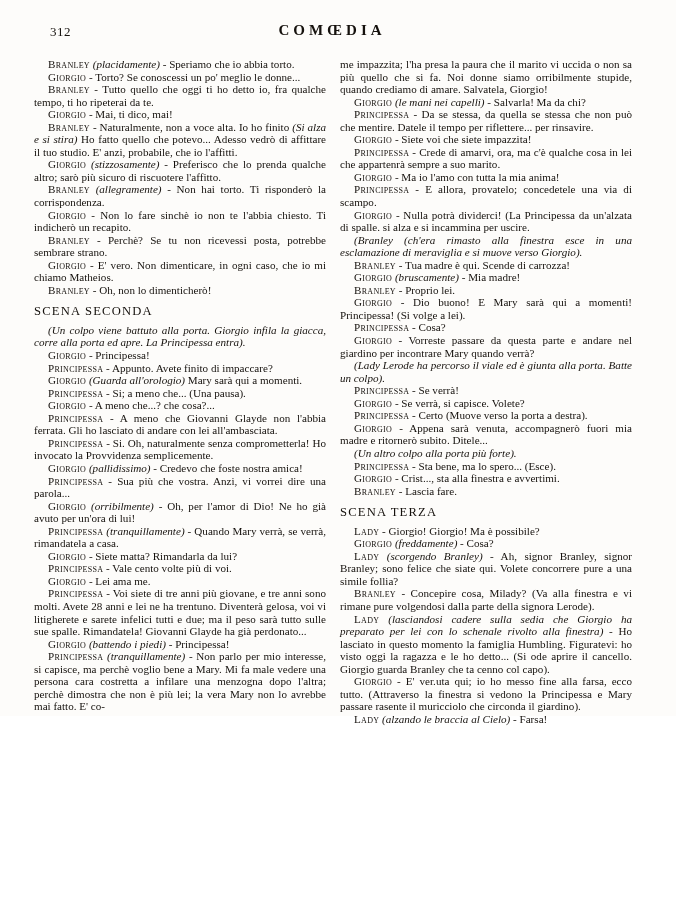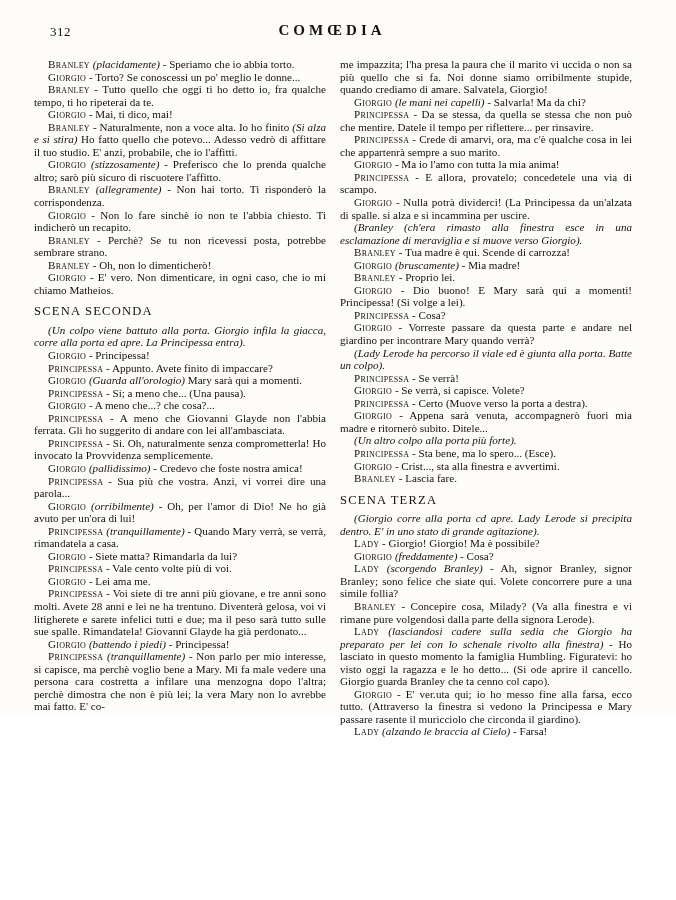--- a/index.html
+++ b/index.html
@@ -93,46 +93,47 @@
     <div class="col" id="col-left">
         <p><span class="sc">Branley</span> <span class="it">(placidamente)</span><span> - Speriamo che io abbia torto.</span></p>
         <p><span class="sc">Giorgio</span><span> - Torto? Se conoscessi un po' meglio le donne...</span></p>
         <p><span class="sc">Branley</span><span> - Tutto quello che oggi ti ho detto io, fra qualche tempo, ti ho ripeterai da te.</span></p>
         <p><span class="sc">Giorgio</span><span> - Mai, ti dico, mai!</span></p>
         <p><span class="sc">Branley</span><span> - Naturalmente, non a voce alta. Io ho finito </span><span class="it">(Si alza e si stira)</span><span> Ho fatto quello che potevo... Adesso vedrò di affittare il tuo studio. E' anzi, probabile, che io l'affitti.</span></p>
         <p><span class="sc">Giorgio</span> <span class="it">(stizzosamente)</span><span> - Preferisco che lo prenda qualche altro; sarò più sicuro di riscuotere l'affitto.</span></p>
         <p><span class="sc">Branley</span> <span class="it">(allegramente)</span><span> - Non hai torto. Ti risponderò la corrispondenza.</span></p>
         <p><span class="sc">Giorgio</span><span> - Non lo fare sinchè io non te l'abbia chiesto. Ti indicherò un recapito.</span></p>
         <p><span class="sc">Branley</span><span> - Perchè? Se tu non ricevessi posta, potrebbe sembrare strano.</span></p>
+        <p><span class="sc">Giorgio</span><span> - E' vero. Non dimenticare, in ogni caso, che io mi chiamo Matheios.</span></p>
         <p><span class="sc">Branley</span><span> - Oh, non lo dimenticherò!</span></p>
-        <p><span class="sc">Giorgio</span><span> - E' vero. Non dimenticare, in ogni caso, che io mi chiamo Matheios.</span></p>
         <p class="scene-title">SCENA SECONDA</p>
         <p class="stage">(Un colpo viene battuto alla porta. Giorgio infila la giacca, corre alla porta ed apre. La Principessa entra).</p>
         <p><span class="sc">Giorgio</span><span> - Principessa!</span></p>
         <p><span class="sc">Principessa</span><span> - Appunto. Avete finito di impaccare?</span></p>
         <p><span class="sc">Giorgio</span> <span class="it">(Guarda all'orologio)</span><span> Mary sarà qui a momenti.</span></p>
         <p><span class="sc">Principessa</span><span> - Si; a meno che... (Una pausa).</span></p>
         <p><span class="sc">Giorgio</span><span> - A meno che...? che cosa?...</span></p>
-        <p><span class="sc">Principessa</span><span> - A meno che Giovanni Glayde non l'abbia ferrata. Gli ho suggerito di andare con lei all'ambasciata.</span></p>
+        <p><span class="sc">Principessa</span><span> - A meno che Giovanni Glayde non l'abbia ferrata. Gli ho lasciato di andare con lei all'ambasciata.</span></p>
         <p><span class="sc">Principessa</span><span> - Si. Oh, naturalmente senza comprometterla! Ho invocato la Provvidenza semplicemente.</span></p>
         <p><span class="sc">Giorgio</span> <span class="it">(pallidissimo)</span><span> - Credevo che foste nostra amica!</span></p>
         <p><span class="sc">Principessa</span><span> - Sua più che vostra. Anzi, vi vorrei dire una parola...</span></p>
         <p><span class="sc">Giorgio</span> <span class="it">(orribilmente)</span><span> - Oh, per l'amor di Dio! Ne ho già avuto per un'ora di lui!</span></p>
         <p><span class="sc">Principessa</span> <span class="it">(tranquillamente)</span><span> - Quando Mary verrà, se verrà, rimandatela a casa.</span></p>
         <p><span class="sc">Giorgio</span><span> - Siete matta? Rimandarla da lui?</span></p>
         <p><span class="sc">Principessa</span><span> - Vale cento volte più di voi.</span></p>
         <p><span class="sc">Giorgio</span><span> - Lei ama me.</span></p>
         <p><span class="sc">Principessa</span><span> - Voi siete di tre anni più giovane, e tre anni sono molti. Avete 28 anni e lei ne ha trentuno. Diventerà gelosa, voi vi litigherete e sarete infelici tutti e due; ma il peso sarà tutto sulle sue spalle. Rimandatela! Giovanni Glayde ha già perdonato...</span></p>
         <p><span class="sc">Giorgio</span> <span class="it">(battendo i piedi)</span><span> - Principessa!</span></p>
         <p><span class="sc">Principessa</span> <span class="it">(tranquillamente)</span><span> - Non parlo per mio interesse, si capisce, ma perchè voglio bene a Mary. Mi fa male vedere una persona cara costretta a infilare una menzogna dopo l'altra; perchè dimostra che non è più lei; la vera Mary non lo avrebbe mai fatto. E' co-</span></p>
       </div>
     <div class="col" id="col-right">
         <p class="noind">me impazzita; l'ha presa la paura che il marito vi uccida o non sa più quello che si fa. Noi donne siamo orribilmente stupide, quando crediamo di amare. Salvatela, Giorgio!</p>
         <p><span class="sc">Giorgio</span> <span class="it">(le mani nei capelli)</span><span> - Salvarla! Ma da chi?</span></p>
         <p><span class="sc">Principessa</span><span> - Da se stessa, da quella se stessa che non può che mentire. Datele il tempo per riflettere... per rinsavire.</span></p>
+        <p><span class="sc">Giorgio</span><span> - Siete voi che siete impazzita!</span></p>
         <p><span class="sc">Principessa</span><span> - Crede di amarvi, ora, ma c'è qualche cosa in lei che appartenrà sempre a suo marito.</span></p>
         <p><span class="sc">Giorgio</span><span> - Ma io l'amo con tutta la mia anima!</span></p>
         <p><span class="sc">Principessa</span><span> - E allora, provatelo; concedetele una via di scampo.</span></p>
         <p><span class="sc">Giorgio</span><span> - Nulla potrà dividerci! (La Principessa da un'alzata di spalle. si alza e si incammina per uscire.</span></p>
         <p class="stage">(Branley (ch'era rimasto alla finestra esce in una esclamazione di meraviglia e si muove verso Giorgio).</p>
         <p><span class="sc">Branley</span><span> - Tua madre è qui. Scende di carrozza!</span></p>
         <p><span class="sc">Giorgio</span> <span class="it">(bruscamente)</span><span> - Mia madre!</span></p>
         <p><span class="sc">Branley</span><span> - Proprio lei.</span></p>
         <p><span class="sc">Giorgio</span><span> - Dio buono! E Mary sarà qui a momenti! Principessa! (Si volge a lei).</span></p>
         <p><span class="sc">Principessa</span><span> - Cosa?</span></p>
@@ -140,21 +141,20 @@
         <p class="stage">(Lady Lerode ha percorso il viale ed è giunta alla porta. Batte un colpo).</p>
         <p><span class="sc">Principessa</span><span> - Se verrà!</span></p>
         <p><span class="sc">Giorgio</span><span> - Se verrà, si capisce. Volete?</span></p>
         <p><span class="sc">Principessa</span><span> - Certo (Muove verso la porta a destra).</span></p>
         <p><span class="sc">Giorgio</span><span> - Appena sarà venuta, accompagnerò fuori mia madre e ritornerò subito. Ditele...</span></p>
         <p class="stage">(Un altro colpo alla porta più forte).</p>
         <p><span class="sc">Principessa</span><span> - Sta bene, ma lo spero... (Esce).</span></p>
         <p><span class="sc">Giorgio</span><span> - Crist..., sta alla finestra e avvertimi.</span></p>
         <p><span class="sc">Branley</span><span> - Lascia fare.</span></p>
         <p class="scene-title">SCENA TERZA</p>
-        <p class="stage">(Giorgio corre alla porta cd apre. Lady Lerode si precipita dentro. E' in uno stato di grande agitazione).</p>
         <p><span class="sc">Lady</span><span> - Giorgio! Giorgio! Ma è possibile?</span></p>
         <p><span class="sc">Giorgio</span> <span class="it">(freddamente)</span><span> - Cosa?</span></p>
         <p><span class="sc">Lady</span> <span class="it">(scorgendo Branley)</span><span> - Ah, signor Branley, signor Branley; sono felice che siate qui. Volete concorrere pure a una simile follia?</span></p>
         <p><span class="sc">Branley</span><span> - Concepire cosa, Milady? (Va alla finestra e vi rimane pure volgendosi dalla parte della signora Lerode).</span></p>
         <p><span class="sc">Lady</span> <span class="it">(lasciandosi cadere sulla sedia che Giorgio ha preparato per lei con lo schenale rivolto alla finestra)</span><span> - Ho lasciato in questo momento la famiglia Humbling. Figuratevi: ho visto oggi la ragazza e le ho detto... (Si ode aprire il cancello. Giorgio guarda Branley che ta cenno col capo).</span></p>
         <p><span class="sc">Giorgio</span><span> - E' ver.uta qui; io ho messo fine alla farsa, ecco tutto. (Attraverso la finestra si vedono la Principessa e Mary passare rasente il muricciolo che circonda il giardino).</span></p>
         <p><span class="sc">Lady</span> <span class="it">(alzando le braccia al Cielo)</span><span> - Farsa!</span></p>
       </div>
   </div>
 

